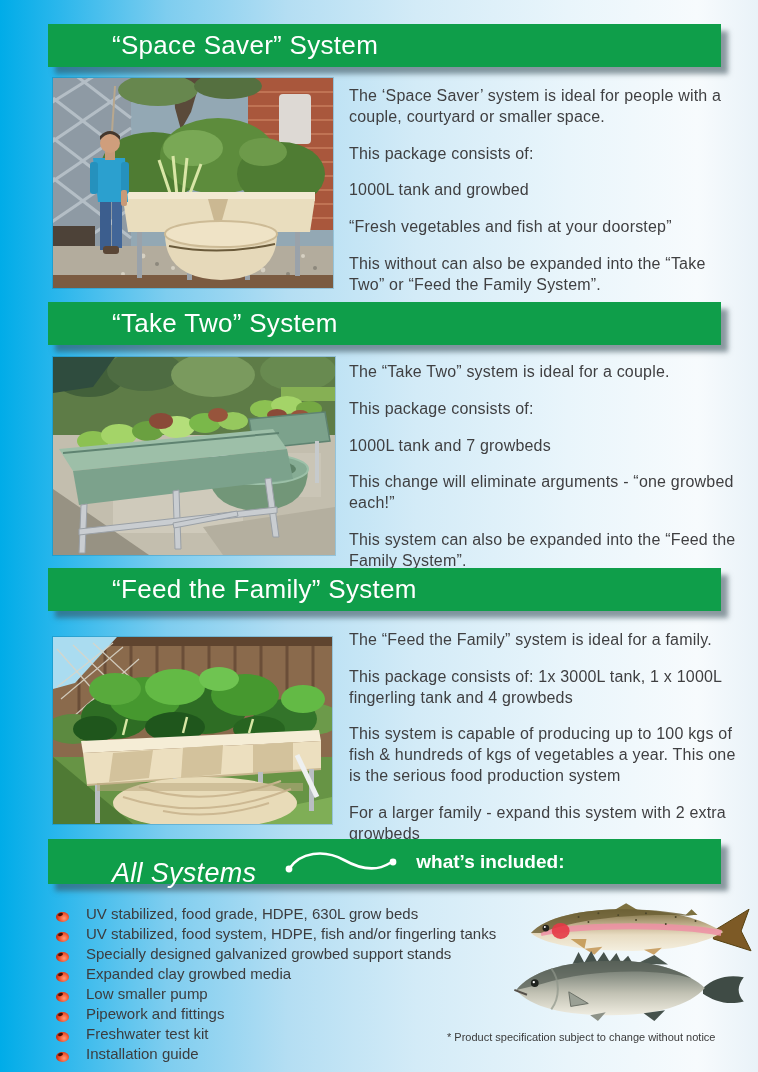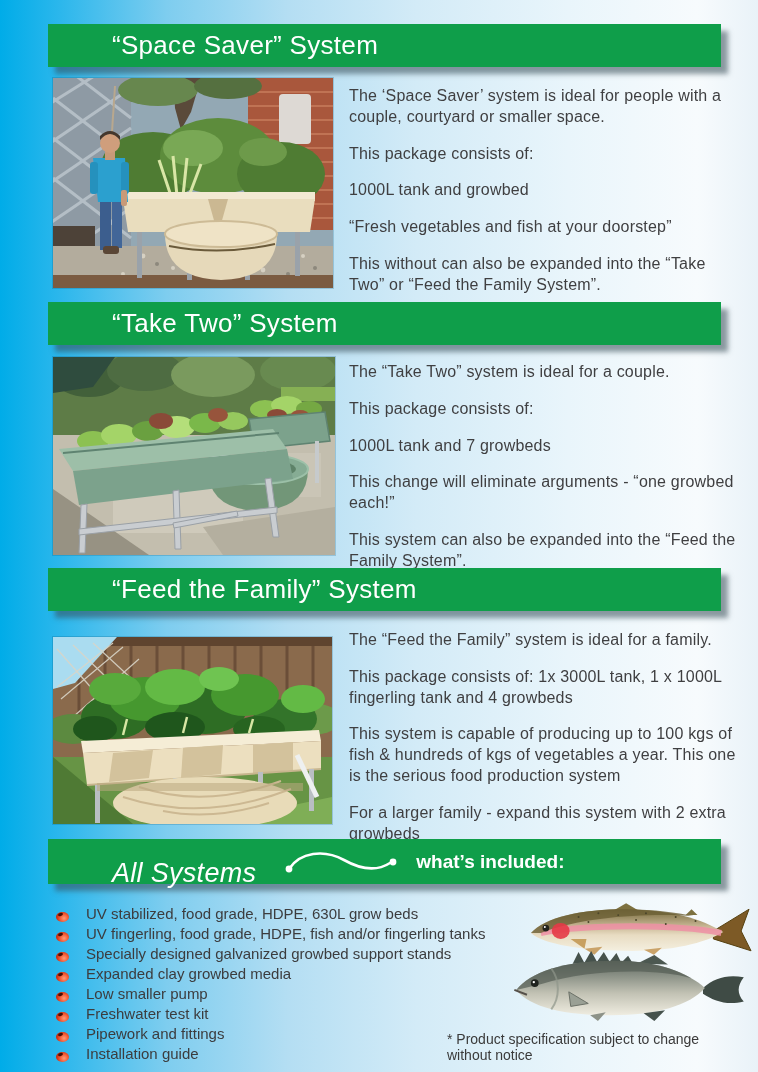--- a/index.html
+++ b/index.html
@@ -54,21 +54,21 @@
     border-radius:50%; background:#471006; transform:rotate(-18deg);
   }
   .included .item-text{font-size:15px; color:#3c3c3e;}
 
   .fish{position:absolute;}
   .fish-trout{left:527px; top:903px;}
   .fish-perch{left:509px; top:951px;}
 
   .disclaimer{
     position:absolute; left:447px; top:1031px; width:270px;
-    font-size:14px; color:#3a3a3a;
+    font-size:11px; color:#3a3a3a;
   }
 </style>
 </head>
 <body>
 
 <div class="page">
 
   <header class="banner banner-1">
     <span class="banner-label">“Space Saver” System</span>
   </header>
@@ -346,41 +346,41 @@
     <span class="banner-sub">what’s included:</span>
   </header>
 
   <ul class="included">
     <li>
         <span class="bullet"></span>
         <span class="item-text">UV stabilized, food grade, HDPE, 630L grow beds</span>
       </li>
     <li>
         <span class="bullet"></span>
-        <span class="item-text">UV fingerling, food grade, HDPE, fish and/or fingerling tanks</span>
+        <span class="item-text">UV stabilized, food system, HDPE, fish and/or fingerling tanks</span>
       </li>
     <li>
         <span class="bullet"></span>
         <span class="item-text">Specially designed galvanized growbed support stands</span>
       </li>
     <li>
         <span class="bullet"></span>
         <span class="item-text">Expanded clay growbed media</span>
       </li>
     <li>
         <span class="bullet"></span>
         <span class="item-text">Low smaller pump</span>
       </li>
     <li>
         <span class="bullet"></span>
+        <span class="item-text">Pipework and fittings</span>
+      </li>
+    <li>
+        <span class="bullet"></span>
         <span class="item-text">Freshwater test kit</span>
-      </li>
-    <li>
-        <span class="bullet"></span>
-        <span class="item-text">Pipework and fittings</span>
       </li>
     <li>
         <span class="bullet"></span>
         <span class="item-text">Installation guide</span>
       </li>
   </ul>
 
   <div class="fish fish-trout">
     <svg width="228" height="52" viewBox="0 0 230 52">
       <defs>

